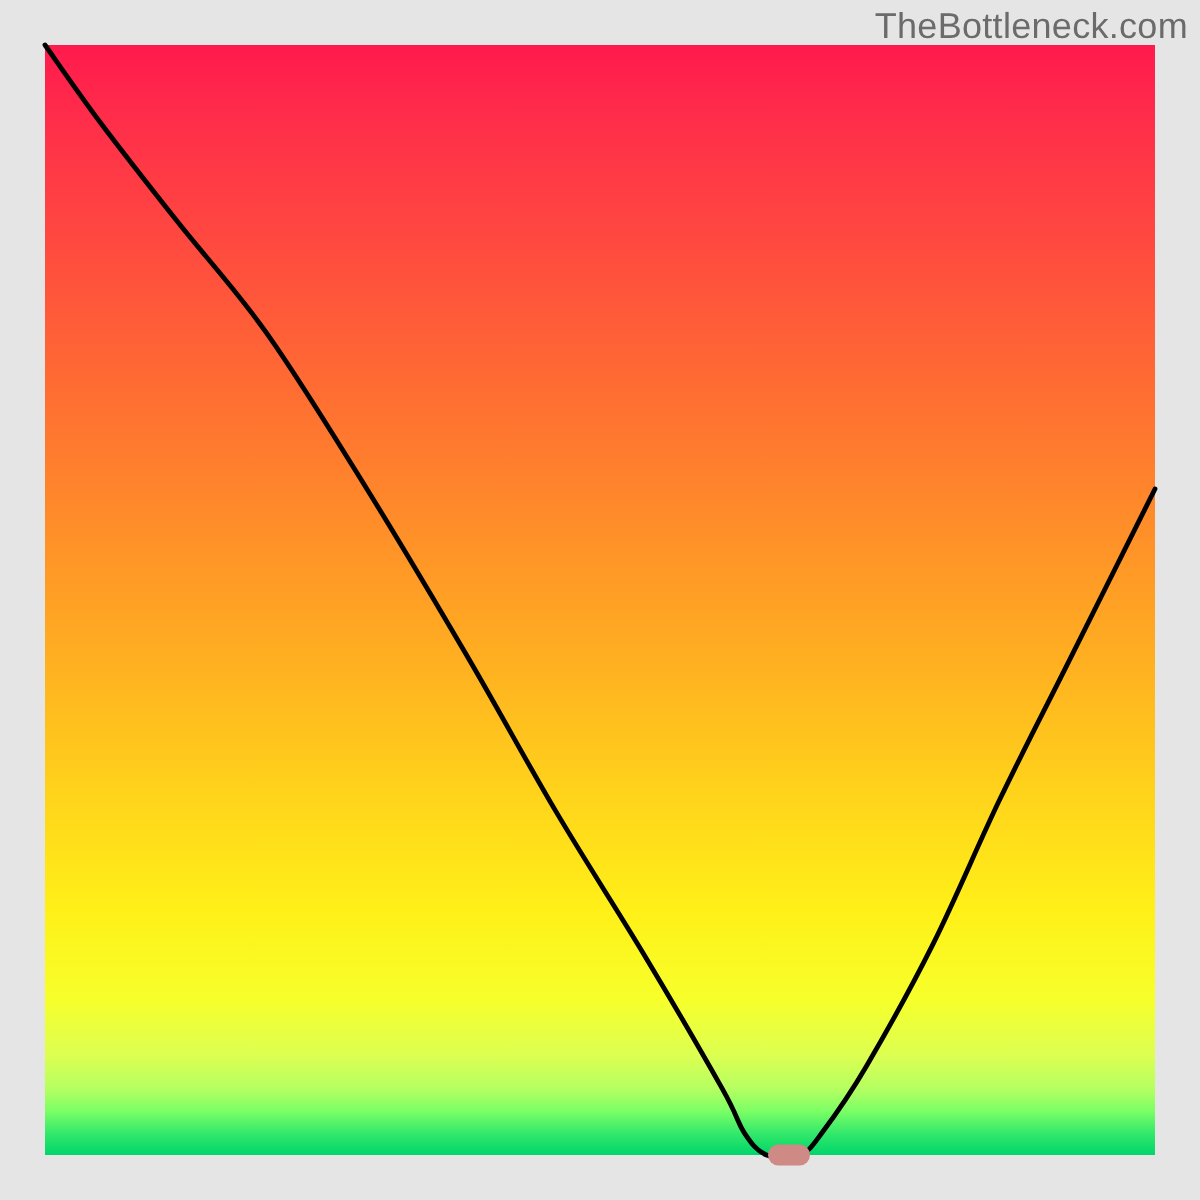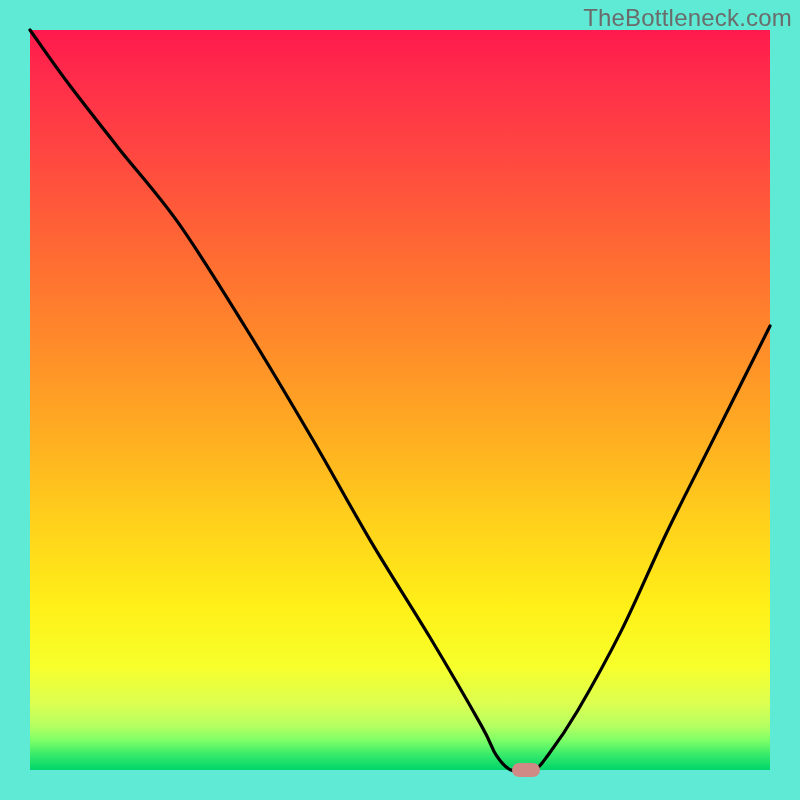--- a/index.html
+++ b/index.html
@@ -8,21 +8,21 @@
     width: 800px;
     height: 800px;
     background: #000;
     overflow: hidden;
     font-family: Arial, Helvetica, sans-serif;
   }
   .frame {
     position: relative;
     width: 800px;
     height: 800px;
-    background: #5eead4;
+    background: #e5e5e5;
   }
   .plot-area {
     position: absolute;
     left: 30px;
     top: 30px;
     width: 740px;
     height: 740px;
     
     background: linear-gradient(
       to bottom,

